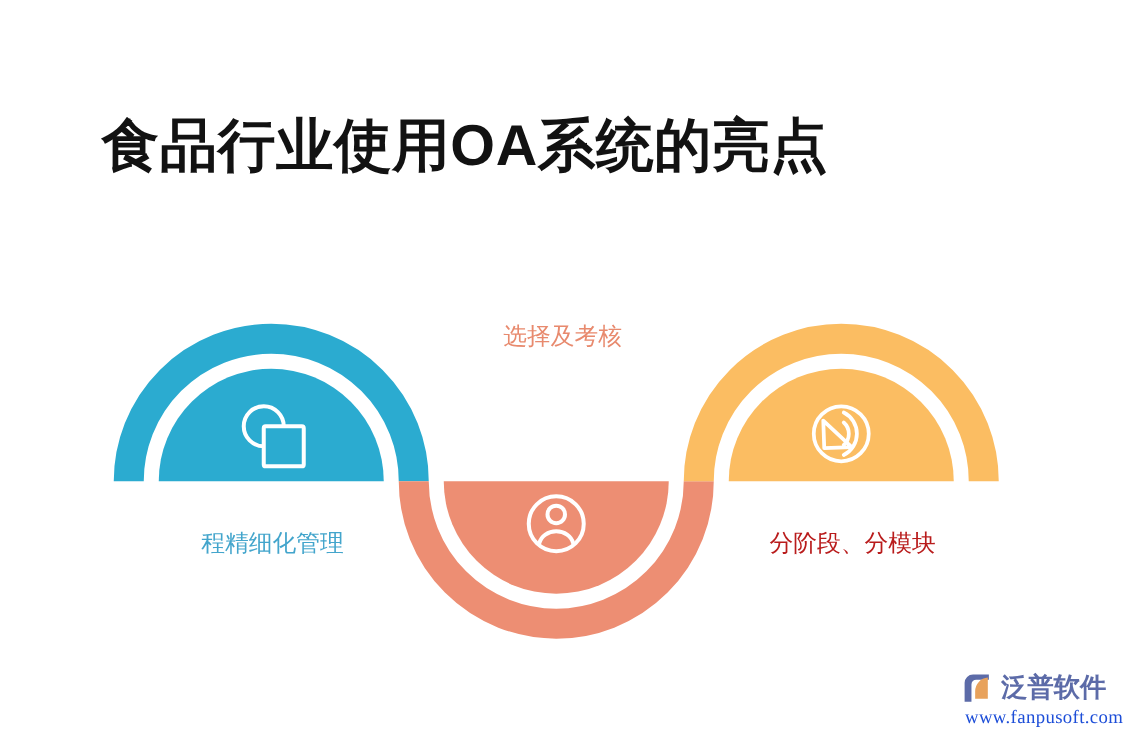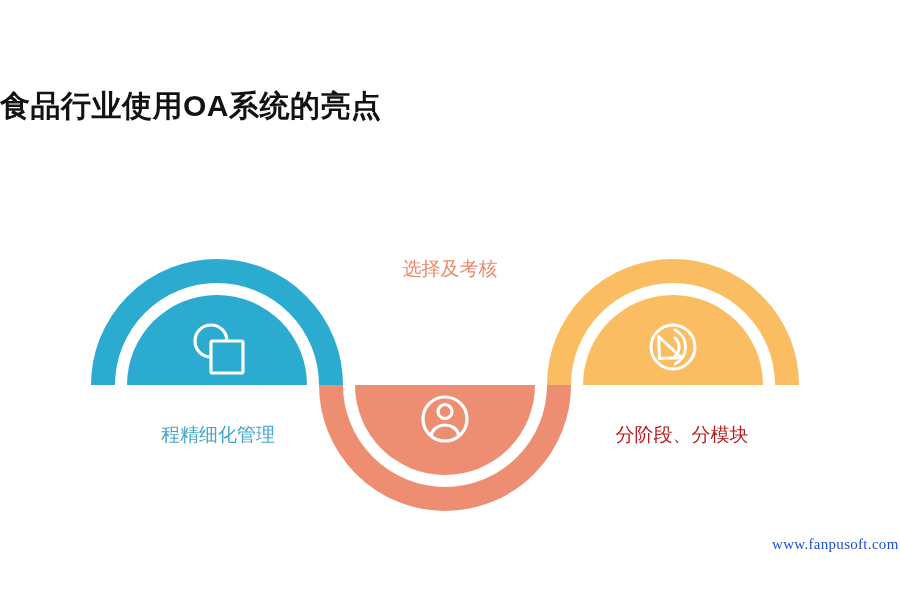--- a/index.html
+++ b/index.html
@@ -19,21 +19,22 @@
     left: 0;
     top: 0;
     width: 900px;
     height: 600px;
   }
   .title {
     position: absolute;
     left: 0;
     top: 86px;
     width: 744px;
-    font-size: 30px;
+    text-align: center;
+    font-size: 46px;
     font-weight: bold;
     color: #121212;
     letter-spacing: 0.5px;
     font-family: "Liberation Sans", "DejaVu Sans", sans-serif;
     white-space: nowrap;
   }
   .wave-wrap {
     position: absolute;
     left: 0;
     top: 0;
@@ -157,16 +158,24 @@
     </svg>
   </div>
 
   <div class="label label-left">程精细化管理</div>
 
   <div class="label label-center">选择及考核</div>
 
   <div class="label label-right">分阶段、分模块</div>
 
   <div class="logo">
+    <div class="logo-row">
+      <svg class="logo-mark" viewBox="0 0 32 32" xmlns="http://www.w3.org/2000/svg">
+        <path d="M 25 3 L 10 3 A 8 8 0 0 0 2 11 L 2 29 L 8.5 29 L 8.5 12.5
+                 A 4.5 4.5 0 0 1 13 8 L 25 8 Z" fill="#5C6BA8"></path>
+        <path d="M 24 6 A 13 13 0 0 0 12 19 L 12 26 L 24 26 Z" fill="#E8A25C"></path>
+      </svg>
+      <span class="logo-word">泛普软件</span>
+    </div>
     <div class="logo-url">www.fanpusoft.com</div>
   </div>
 
 </div>
 
 </body></html>

